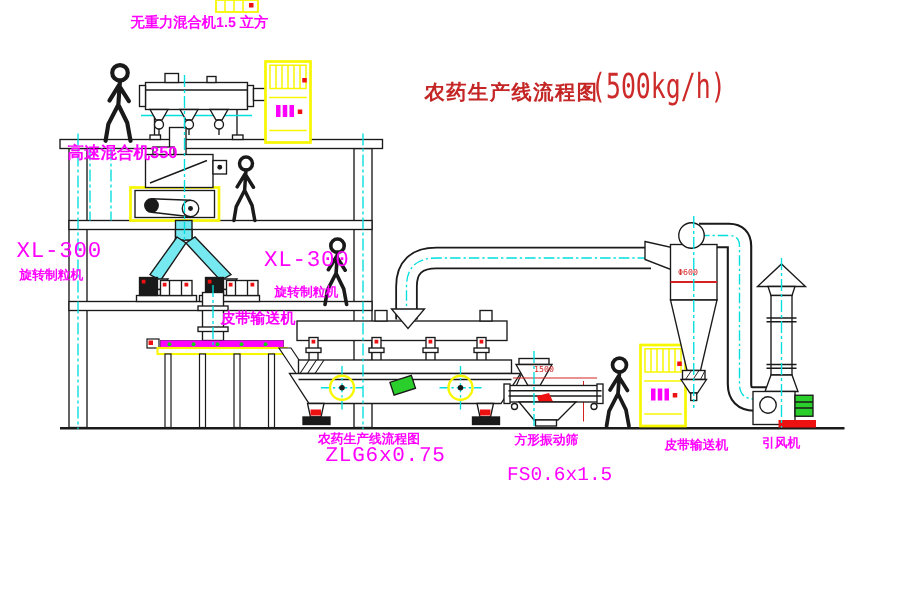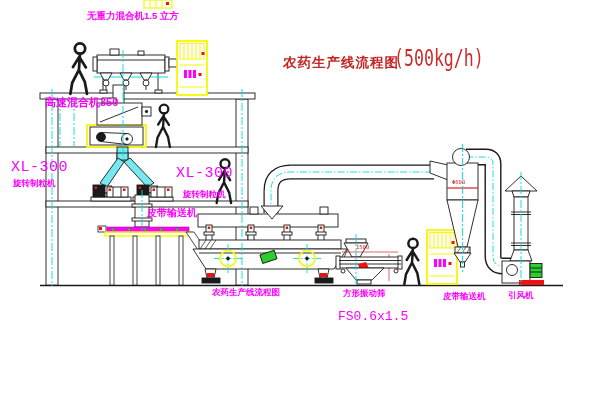--- a/index.html
+++ b/index.html
@@ -293,20 +293,21 @@
 <div class="title-cap">(500kg/h)</div>
 
 <div class="label" style="left:87px;top:11px;font-size:9.5px">无重力混合机1.5 立方</div>
 <div class="label" style="left:45px;top:97px;font-size:11px">高速混合机350</div>
 <div class="model" style="left:11px;top:160px;font-size:15px;letter-spacing:.5px">XL-300</div>
 <div class="label" style="left:13px;top:179px;font-size:8.5px">旋转制粒机</div>
 <div class="model" style="left:176px;top:166px;font-size:15px;letter-spacing:.5px">XL-300</div>
 <div class="label" style="left:183px;top:190px;font-size:8.5px">旋转制粒机</div>
 <div class="label" style="left:147px;top:208px;font-size:10px">皮带输送机</div>
 <div class="label" style="left:212px;top:288px;font-size:8.5px">农药生产线流程图</div>
+<div class="model" style="left:217px;top:297px;font-size:14px;letter-spacing:.5px">ZLG6x0.75</div>
 <div class="label" style="left:343px;top:289px;font-size:8.5px">方形振动筛</div>
 <div class="model" style="left:338px;top:310px;font-size:13px">FS0.6x1.5</div>
 <div class="label" style="left:443px;top:292px;font-size:8.5px">皮带输送机</div>
 <div class="label" style="left:508px;top:291px;font-size:8.5px">引风机</div>
 
 <div class="dim" style="left:452px;top:180px;font-size:5.5px">Φ600</div>
 <div class="dim" style="left:356px;top:245px;font-size:5.5px">1500</div>
 
 </div>
 

